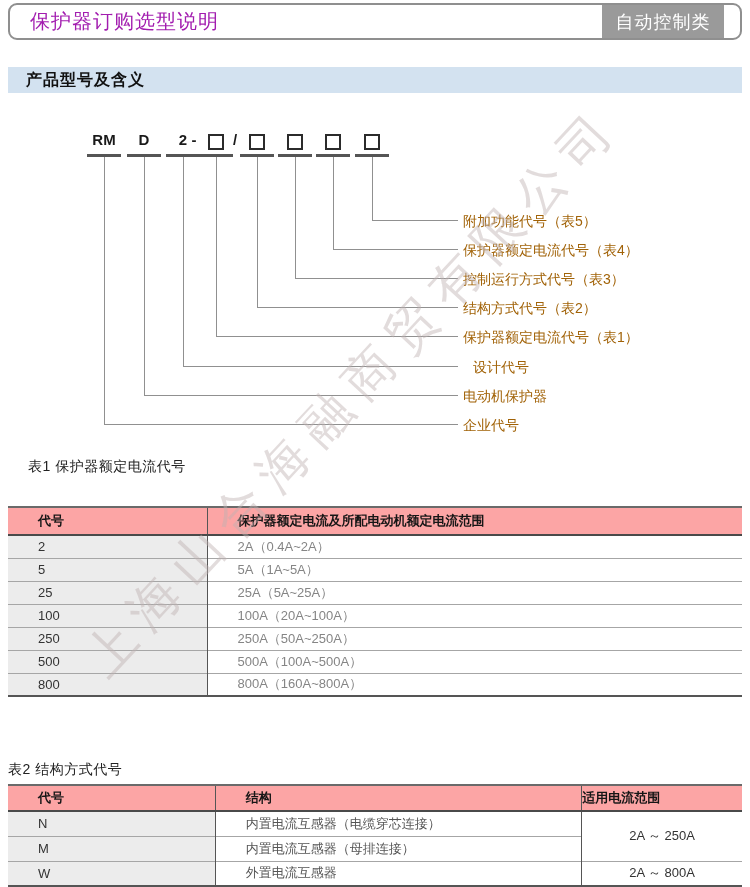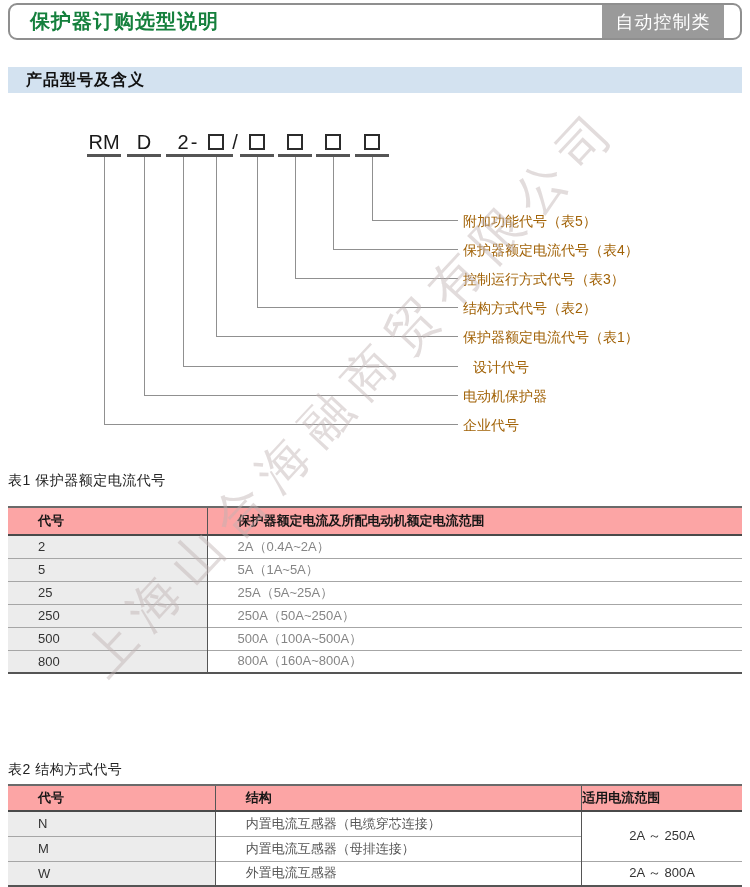--- a/index.html
+++ b/index.html
@@ -10,36 +10,36 @@
     color:#222;
   }
   
   .header-box{
     position:absolute;left:8px;top:3px;width:734px;height:37px;
     border:2px solid #8f8f8f;border-radius:9px;background:#fff;
     box-sizing:border-box;overflow:hidden;
   }
   .header-title{
     position:absolute;left:20px;top:0;height:21px;line-height:33px;
-    font-size:20px;font-weight:bold;color:#15803d;letter-spacing:1px;
+    font-size:20px;font-weight:normal;color:#a21caf;letter-spacing:1px;
   }
   .header-category{
     position:absolute;right:16px;top:0;bottom:0;width:122px;
     background:#9a9a9a;color:#ffffff;font-size:18px;
     display:flex;align-items:center;justify-content:center;letter-spacing:1px;
   }
   
   .section-bar{
     position:absolute;left:8px;top:67px;width:734px;height:26px;
     background:#d3e2f0;box-sizing:border-box;padding-left:18px;
     font-size:16px;font-weight:bold;color:#111;line-height:26px;letter-spacing:1px;
   }
   
   .code-text{
-    position:absolute;top:131px;font-size:20px;font-weight:normal;color:#1a1a1a;
+    position:absolute;top:131px;font-size:15px;font-weight:bold;color:#1a1a1a;
     text-align:center;
   }
   .code-box{
     position:absolute;top:134px;width:16px;height:16px;box-sizing:border-box;
     border:2.5px solid #2b2b2b;background:#fff;
   }
   .seg-underline{
     position:absolute;top:154px;height:3px;background:#555;width:34px;
   }
   .vline{position:absolute;width:1px;background:#909090;}
@@ -144,40 +144,44 @@
   <div class="diagram-label" style="top:211px;">附加功能代号（表5）</div>
   <div class="diagram-label" style="top:240px;">保护器额定电流代号（表4）</div>
   <div class="diagram-label" style="top:269px;">控制运行方式代号（表3）</div>
   <div class="diagram-label" style="top:298px;">结构方式代号（表2）</div>
   <div class="diagram-label" style="top:327px;">保护器额定电流代号（表1）</div>
   <div class="diagram-label" style="top:357px;margin-left:10px;">设计代号</div>
   <div class="diagram-label" style="top:386px;">电动机保护器</div>
   <div class="diagram-label" style="top:415px;">企业代号</div>
 </div>
 
-<div class="table-title" style="top:472px;">表1 保护器额定电流代号</div>
+<div class="table-title" style="top:458px;margin-left:20px;">表1 保护器额定电流代号</div>
 <table class="spec" id="table1" style="top:506px;">
   <thead>
     <tr>
       <th class="col-code">代号</th>
       <th class="col-desc">保护器额定电流及所配电动机额定电流范围</th>
     </tr>
   </thead>
   <tbody>
     <tr>
       <td class="col-code">2</td>
       <td class="col-desc">2A（0.4A~2A）</td>
     </tr>
     <tr>
       <td class="col-code">5</td>
       <td class="col-desc">5A（1A~5A）</td>
     </tr>
     <tr>
       <td class="col-code">25</td>
       <td class="col-desc">25A（5A~25A）</td>
+    </tr>
+    <tr>
+      <td class="col-code">100</td>
+      <td class="col-desc">100A（20A~100A）</td>
     </tr>
     <tr>
       <td class="col-code">250</td>
       <td class="col-desc">250A（50A~250A）</td>
     </tr>
     <tr>
       <td class="col-code">500</td>
       <td class="col-desc">500A（100A~500A）</td>
     </tr>
     <tr>

